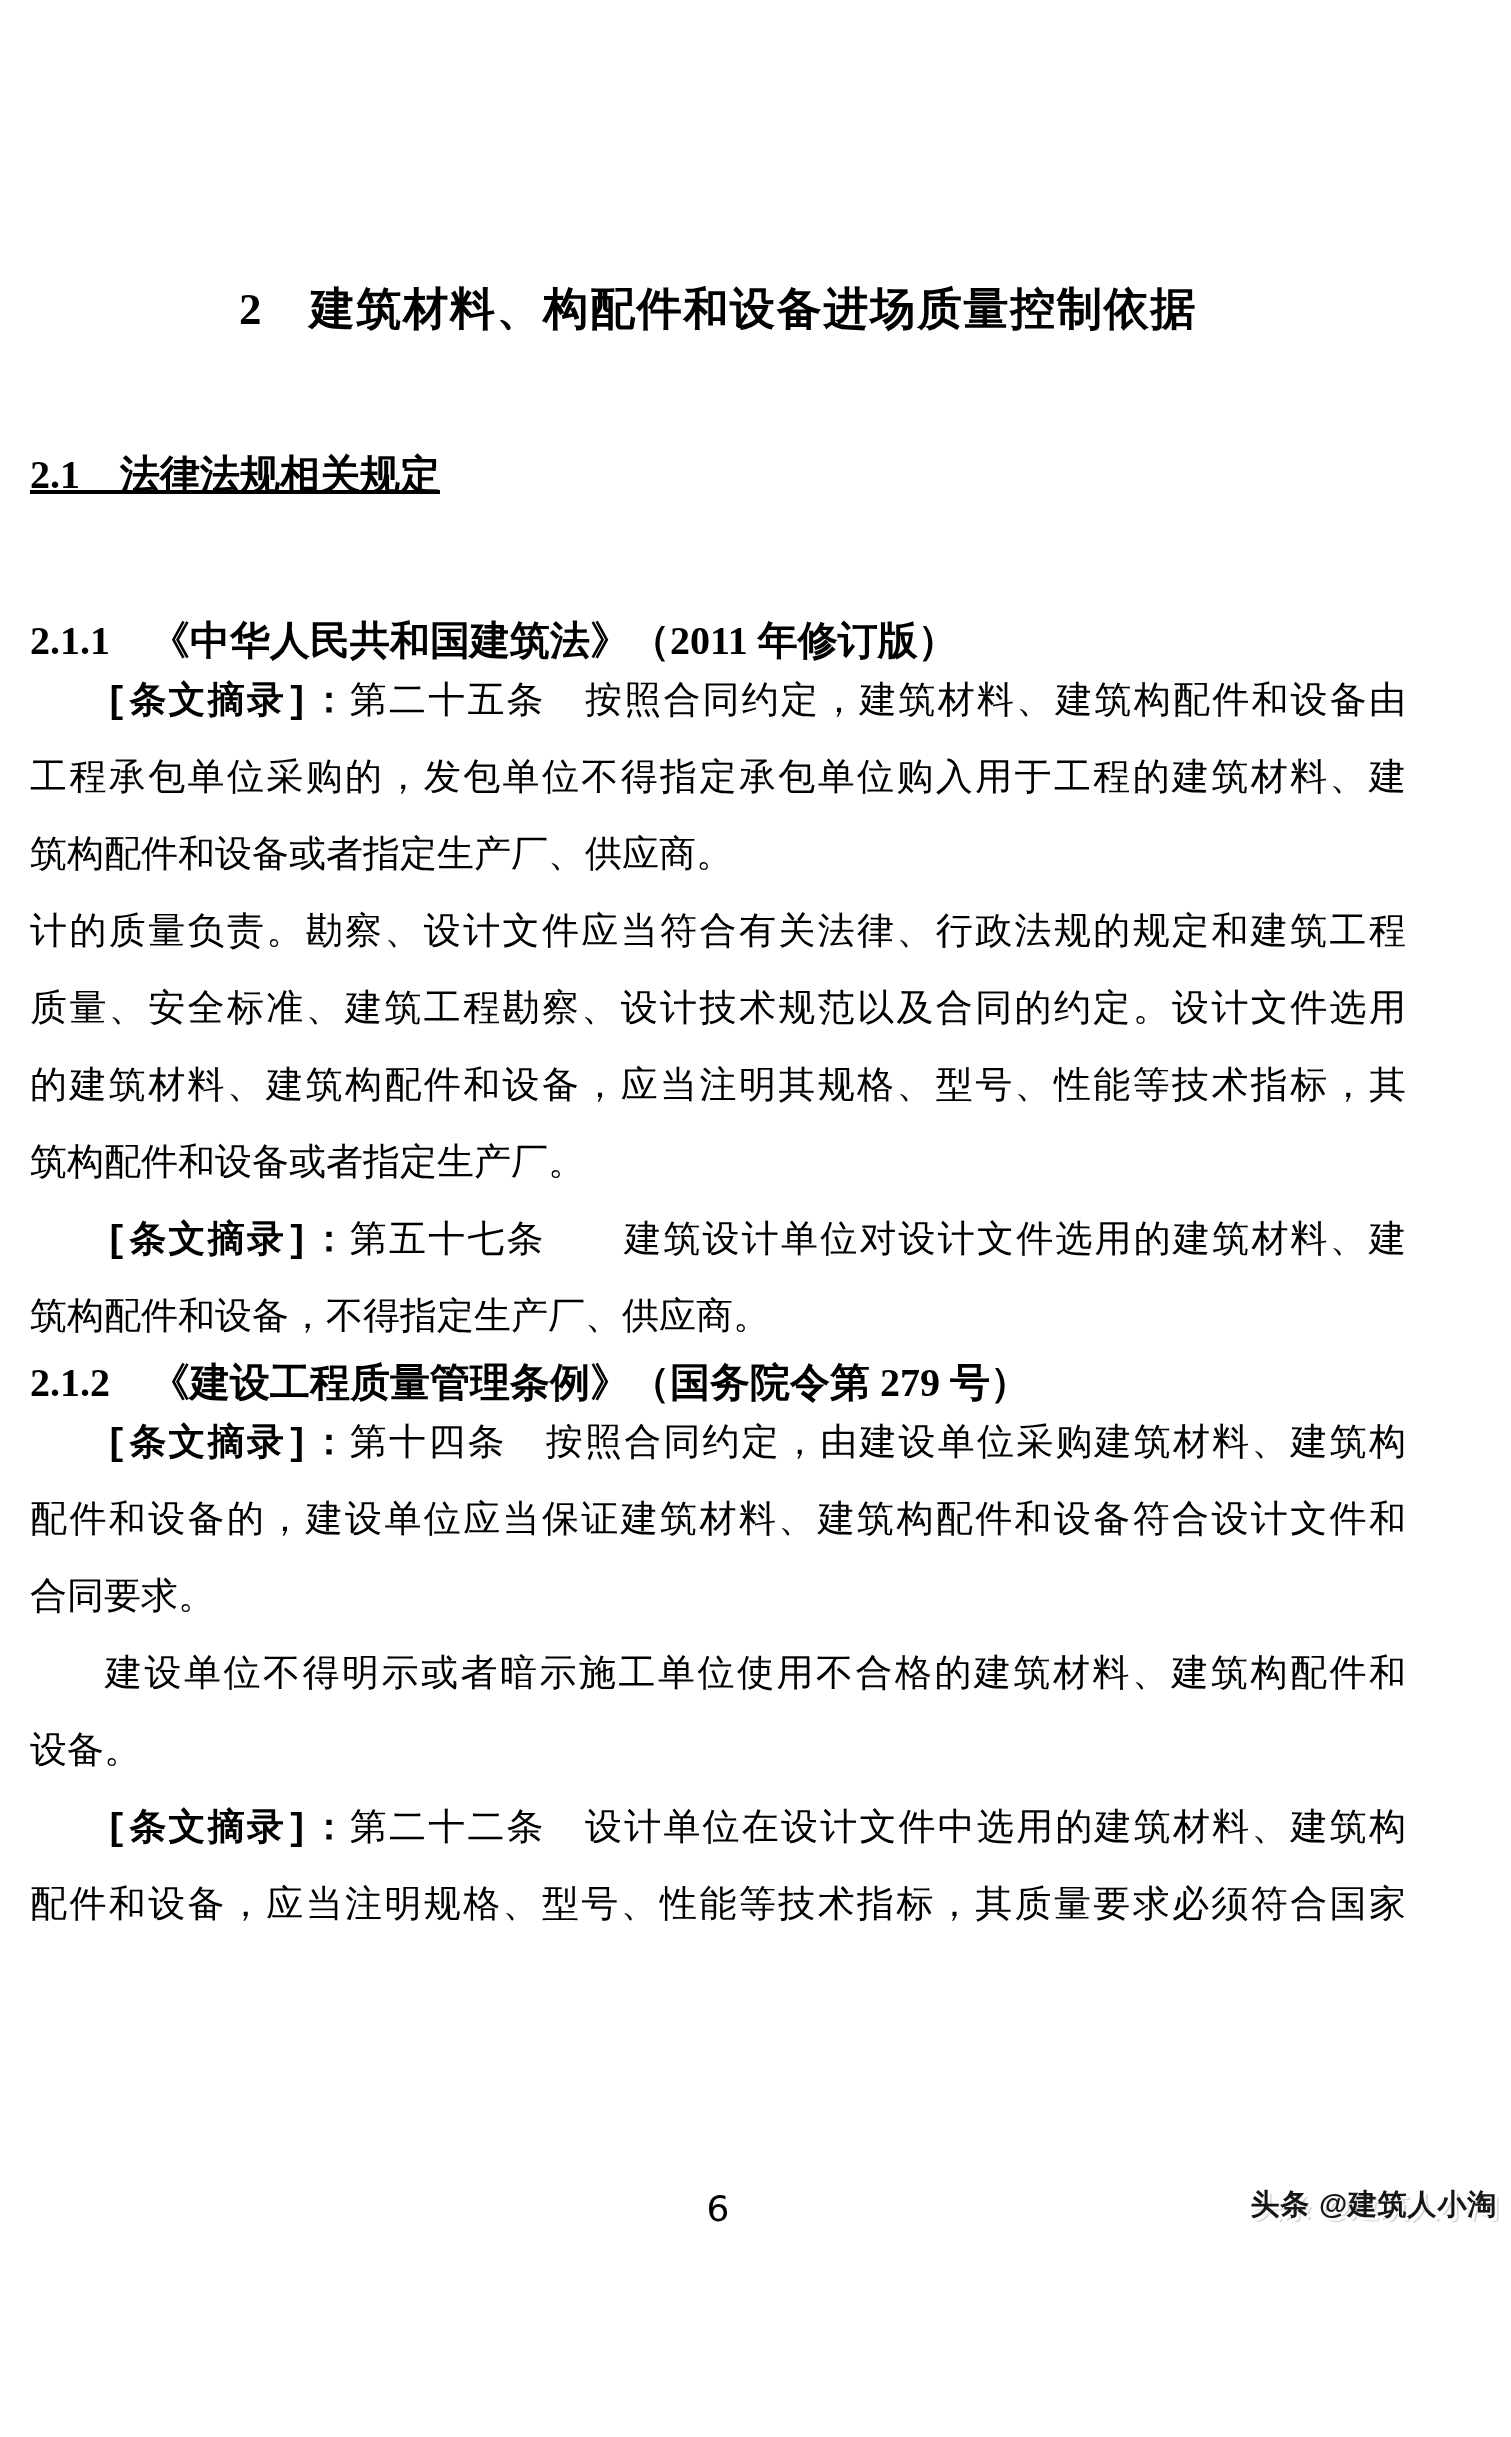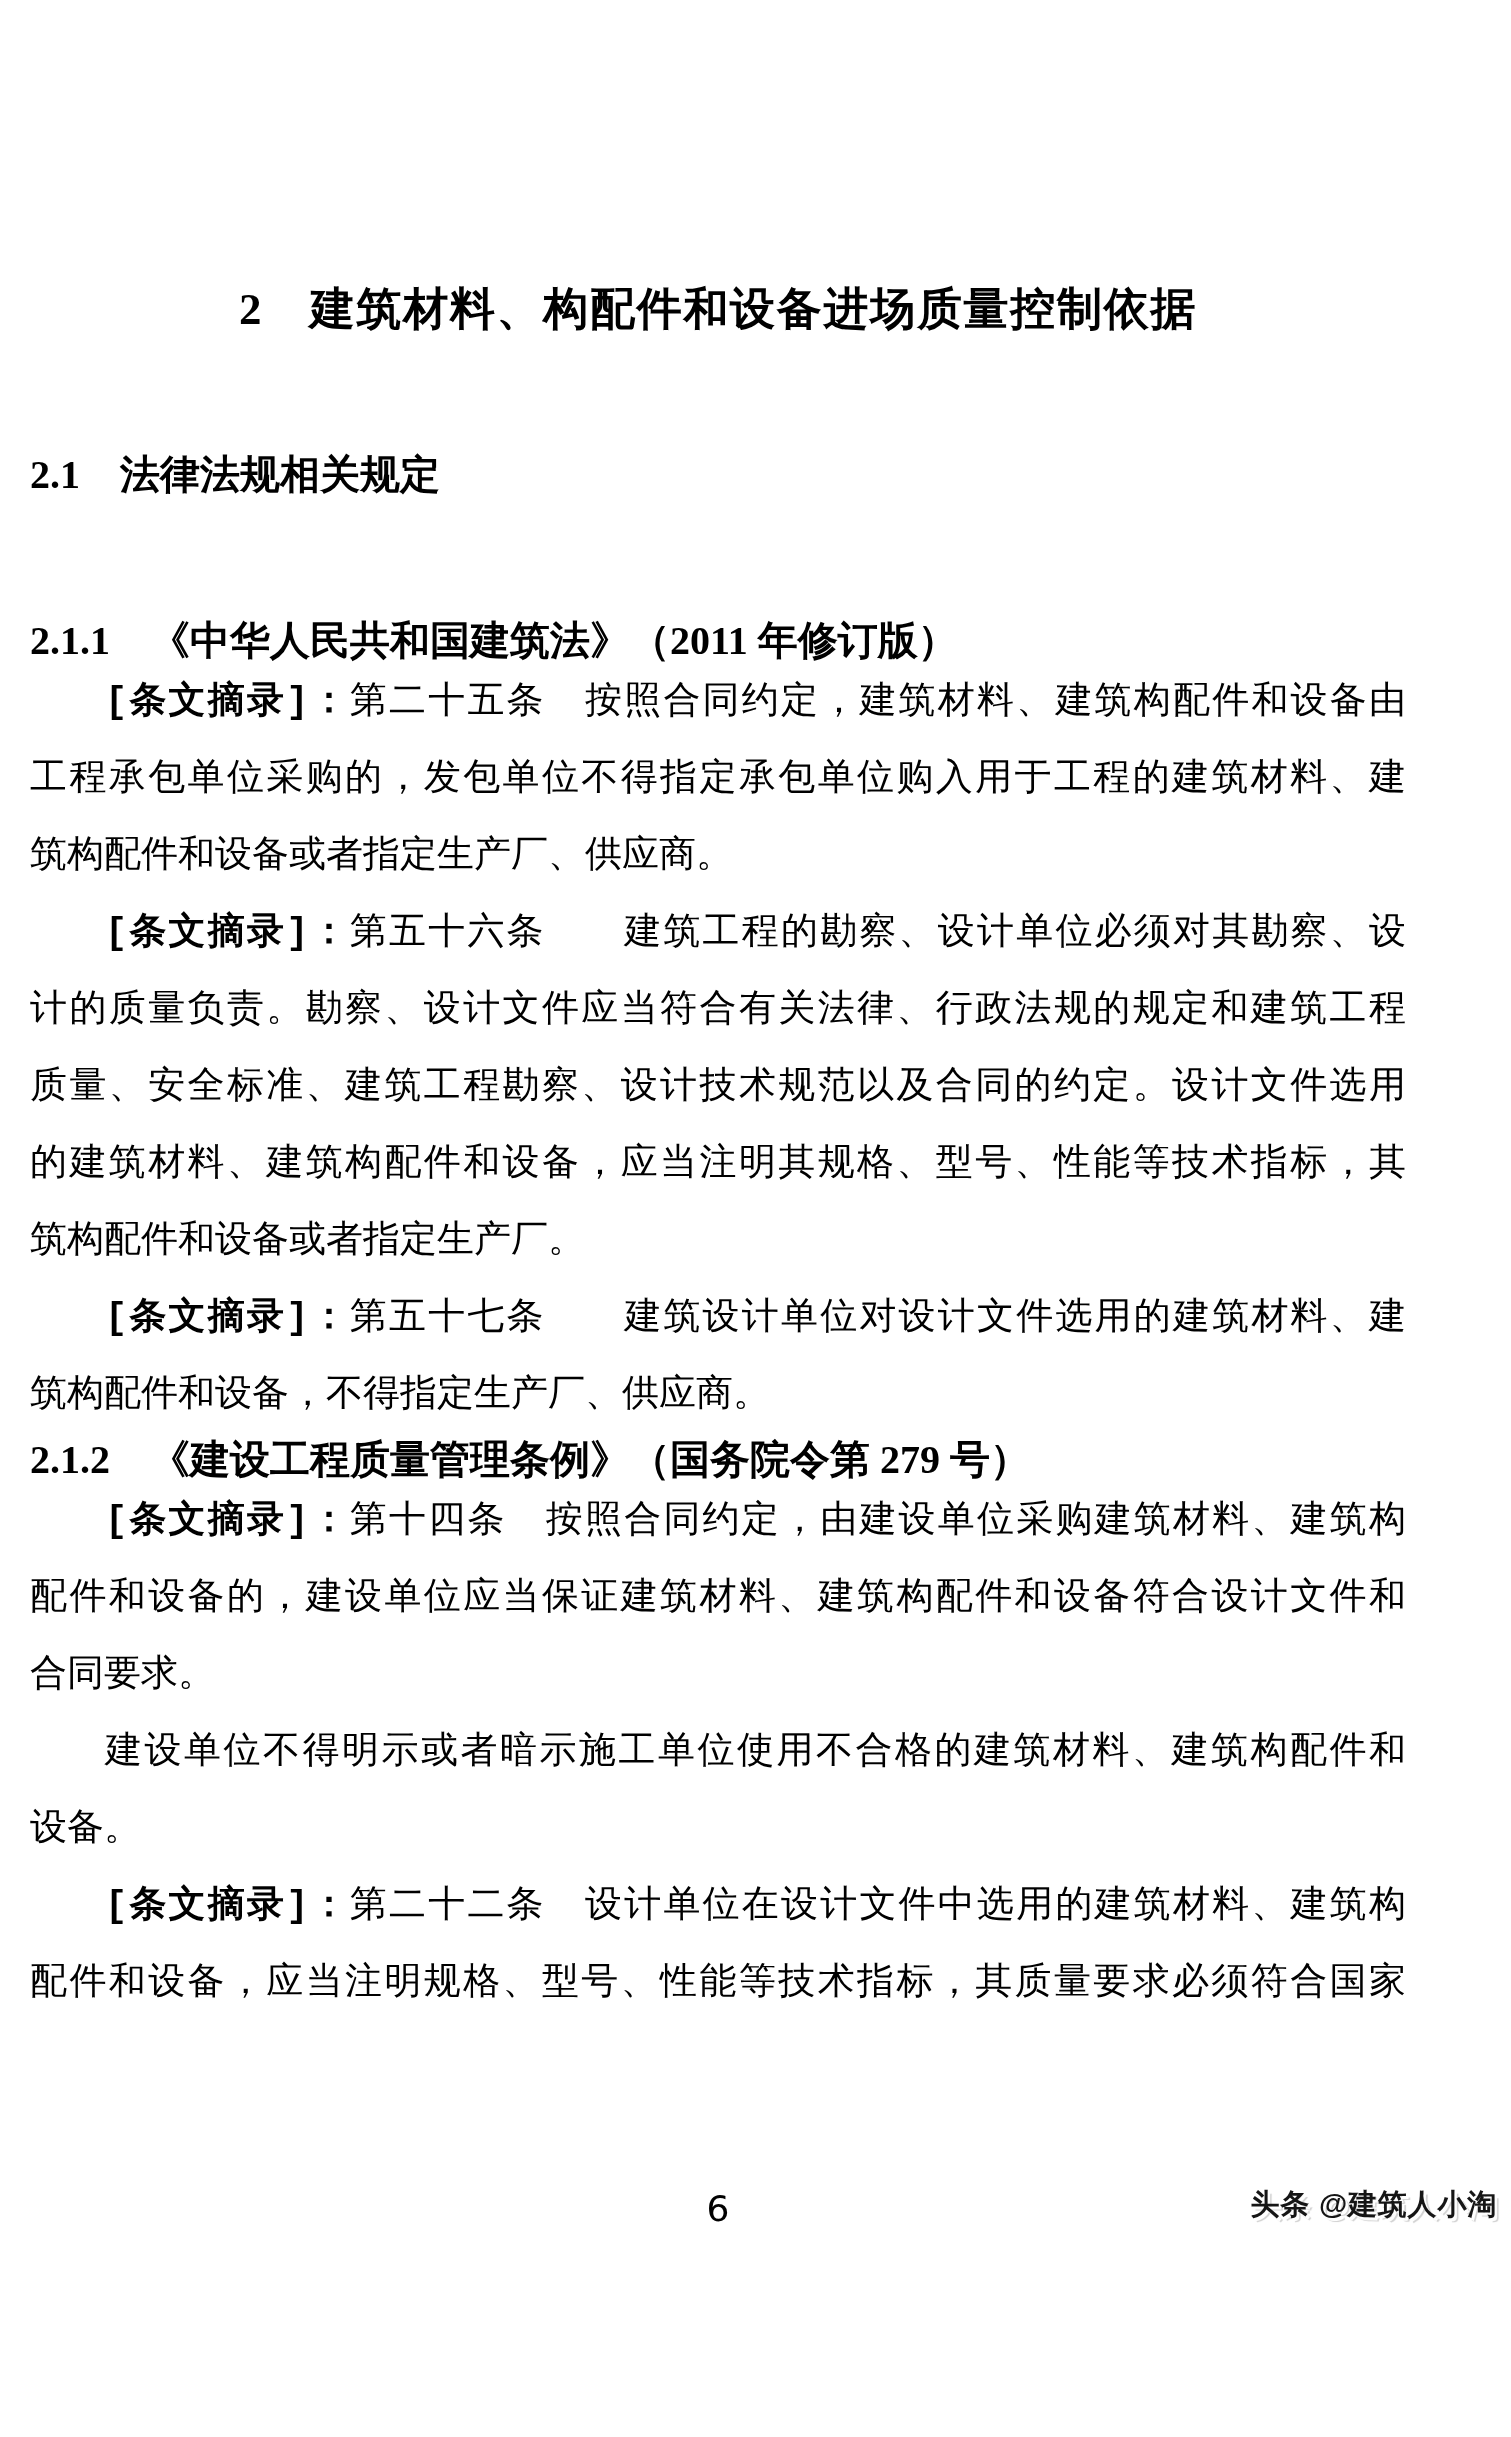--- a/index.html
+++ b/index.html
@@ -12,21 +12,21 @@
   }
   .content{padding-left:30px;padding-right:106px;}
 
   .chapter-title{
     margin:285px 0 0 0;
     text-align:center;
     font-size:45px;line-height:48px;font-weight:700;
     letter-spacing:1.7px;
   }
   .sec{font-size:40px;line-height:46px;font-weight:700;}
-  [data-name="section-2-1"]{margin-top:119px;}
+  [data-name="section-2-1"]{margin-top:119px;text-decoration:underline;}
   [data-name="section-2-1-1"]{margin-top:120px;}
   [data-name="clause-25"]{margin-top:63px;}
   [data-name="section-2-1-2"]{margin-top:2.5px;}
   [data-name="clause-14"]{margin-top:69px;}
 
   .para{margin:0;font-family:Liberation Mono, monospace;}
   .bline{
     height:77px;line-height:77px;
     font-size:37px;
     overflow:hidden;
@@ -57,21 +57,20 @@
     <div data-name="body-blocks">
         <div class="chapter-title" data-name="chapter-title">2　建筑材料、构配件和设备进场质量控制依据</div>
         <div class="sec" data-name="section-2-1">2.1　法律法规相关规定</div>
         <div class="sec" data-name="section-2-1-1">2.1.1　《中华人民共和国建筑法》（2011 年修订版）</div>
         <div class="para" data-name="clause-25">
           <div class="bline fill indent" data-name="text-line"><span class="lead" data-name="clause-lead">[条文摘录]：</span>第二十五条　按照合同约定，建筑材料、建筑构配件和设备由</div>
           <div class="bline fill" data-name="text-line">工程承包单位采购的，发包单位不得指定承包单位购入用于工程的建筑材料、建</div>
           <div class="bline" data-name="text-line">筑构配件和设备或者指定生产厂、供应商。</div>
         </div>
         <div class="para" data-name="clause-56">
-          <div class="bline fill indent" data-name="text-line"><span class="lead" data-name="clause-lead">[条文摘录]：</span>第五十六条　　建筑工程的勘察、设计单位必须对其勘察、设</div>
           <div class="bline fill" data-name="text-line">计的质量负责。勘察、设计文件应当符合有关法律、行政法规的规定和建筑工程</div>
           <div class="bline fill" data-name="text-line">质量、安全标准、建筑工程勘察、设计技术规范以及合同的约定。设计文件选用</div>
           <div class="bline fill" data-name="text-line">的建筑材料、建筑构配件和设备，应当注明其规格、型号、性能等技术指标，其</div>
           <div class="bline" data-name="text-line">筑构配件和设备或者指定生产厂。</div>
         </div>
         <div class="para" data-name="clause-57">
           <div class="bline fill indent" data-name="text-line"><span class="lead" data-name="clause-lead">[条文摘录]：</span>第五十七条　　建筑设计单位对设计文件选用的建筑材料、建</div>
           <div class="bline" data-name="text-line">筑构配件和设备，不得指定生产厂、供应商。</div>
         </div>
         <div class="sec" data-name="section-2-1-2">2.1.2　《建设工程质量管理条例》（国务院令第 279 号）</div>

